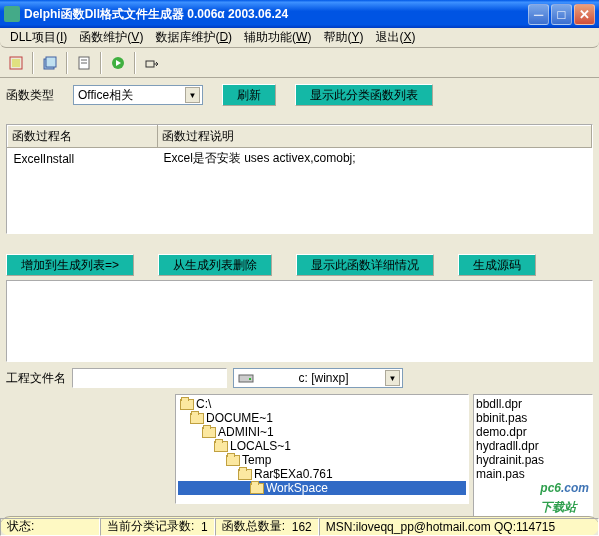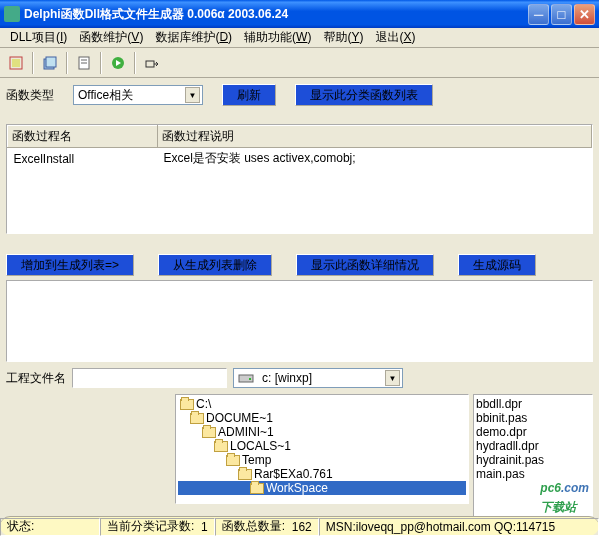--- a/index.html
+++ b/index.html
@@ -3,38 +3,38 @@
 <meta charset="utf-8">
 <style>
 * { box-sizing: border-box; margin: 0; padding: 0; font-family: "SimSun", "宋体", sans-serif; font-size: 12px; }
 body { background: #ece9d8; width: 599px; height: 536px; overflow: hidden; }
 .titlebar { background: linear-gradient(to bottom, #0058e6 0%, #3d91ff 8%, #0054e3 40%, #0054e3 88%, #003bc2 100%); height: 28px; display: flex; align-items: center; padding: 0 4px; color: white; font-weight: bold; }
 .titlebar .icon { width: 16px; height: 16px; background: #4a8; border-radius: 2px; margin-right: 4px; }
 .titlebar .title { flex: 1; }
 .titlebar .winbtn { width: 21px; height: 21px; margin-left: 2px; border-radius: 3px; display: flex; align-items: center; justify-content: center; font-family: Arial; font-size: 13px; font-weight: bold; border: 1px solid rgba(255,255,255,0.4); }
 .winbtn.min, .winbtn.max { background: linear-gradient(to bottom, #7ba7e8, #3b6fd0); }
 .winbtn.close { background: linear-gradient(to bottom, #e8a07b, #d04f3b); }
-.menubar { background: #ece9d8; height: 20px; display: flex; align-items: center; padding: 0 4px; border-bottom: 1px solid #aca899; }
+.menubar { background: #ece9d8; height: 20px; display: flex; align-items: center; padding: 0 4px; border-bottom: 1px solid #aca899; border-radius: 6px; }
 .menubar .menuitem { padding: 2px 6px; cursor: default; }
 .menubar .menuitem .key { text-decoration: underline; }
 .toolbar { background: #ece9d8; height: 30px; display: flex; align-items: center; padding: 2px 4px; border-bottom: 1px solid #aca899; gap: 2px; }
 .toolbar .tbtn { width: 24px; height: 24px; border: 1px solid transparent; display: flex; align-items: center; justify-content: center; }
 .toolbar .sep { width: 2px; height: 22px; border-left: 1px solid #aca899; border-right: 1px solid #fff; margin: 0 2px; }
 .row1 { display: flex; align-items: center; padding: 6px; gap: 19px; }
 .label { white-space: nowrap; }
 .combo { background: white; border: 1px solid #7f9db9; height: 20px; display: flex; align-items: center; padding: 0 2px 0 4px; }
 .combo .arrow { width: 15px; height: 16px; background: #ece9d8; border: 1px solid #aca899; display: flex; align-items: center; justify-content: center; font-size: 8px; }
-.btn { background: #1d4ed8; border: 1px solid #aca899; border-top-color: #fff; border-left-color: #fff; padding: 2px 14px; height: 22px; display: flex; align-items: center; justify-content: center; cursor: default; }
+.btn { background: #14b8a6; border: 1px solid #aca899; border-top-color: #fff; border-left-color: #fff; padding: 2px 14px; height: 22px; display: flex; align-items: center; justify-content: center; cursor: default; }
 .table-wrap { margin: 12px 6px; border: 1px inset #fff; background: white; height: 110px; overflow: auto; }
 table { border-collapse: collapse; width: 100%; }
 th { background: #ece9d8; border: 1px solid #aca899; border-top-color: #fff; border-left-color: #fff; text-align: left; padding: 2px 4px; font-weight: normal; }
 td { padding: 2px 6px; }
 .row2 { display: flex; padding: 8px 6px 4px 6px; gap: 24px; }
 .textarea-wrap { margin: 0 6px; border: 1px inset #fff; background: white; height: 82px; }
-.row3 { display: flex; padding: 6px; gap: 6px; align-items: center; }
+.row3 { display: flex; padding: 6px; gap: 6px; align-items: center; text-align: center; }
 .input { background: white; border: 1px inset #fff; height: 20px; padding: 0 4px; }
 .filepanel { display: flex; padding: 0 6px; gap: 4px; }
 .dirbox { flex: 1; background: white; border: 1px inset #fff; height: 110px; padding: 2px; overflow: auto; }
 .filebox { width: 120px; background: white; border: 1px inset #fff; height: 130px; padding: 2px; overflow: auto; }
 .treeitem { display: flex; align-items: center; gap: 2px; padding: 0 2px; }
 .treeitem.sel { background: #316ac5; color: white; }
 .folder { width: 14px; height: 11px; background: #fce8a0; border: 1px solid #c0a040; position: relative; }
 .folder.open::before { content:""; position:absolute; top:-3px; left:0; width:6px; height:3px; background:#fce8a0; border:1px solid #c0a040; border-bottom:none; }
 .statusbar { position: absolute; bottom: 0; left: 0; right: 0; height: 20px; background: #fef9c3; border-top: 1px solid #aca899; display: flex; align-items: center; border-radius: 10px; }
 .statusbar .cell { border: 1px inset #fff; padding: 1px 6px; height: 18px; display: flex; align-items: center; }

